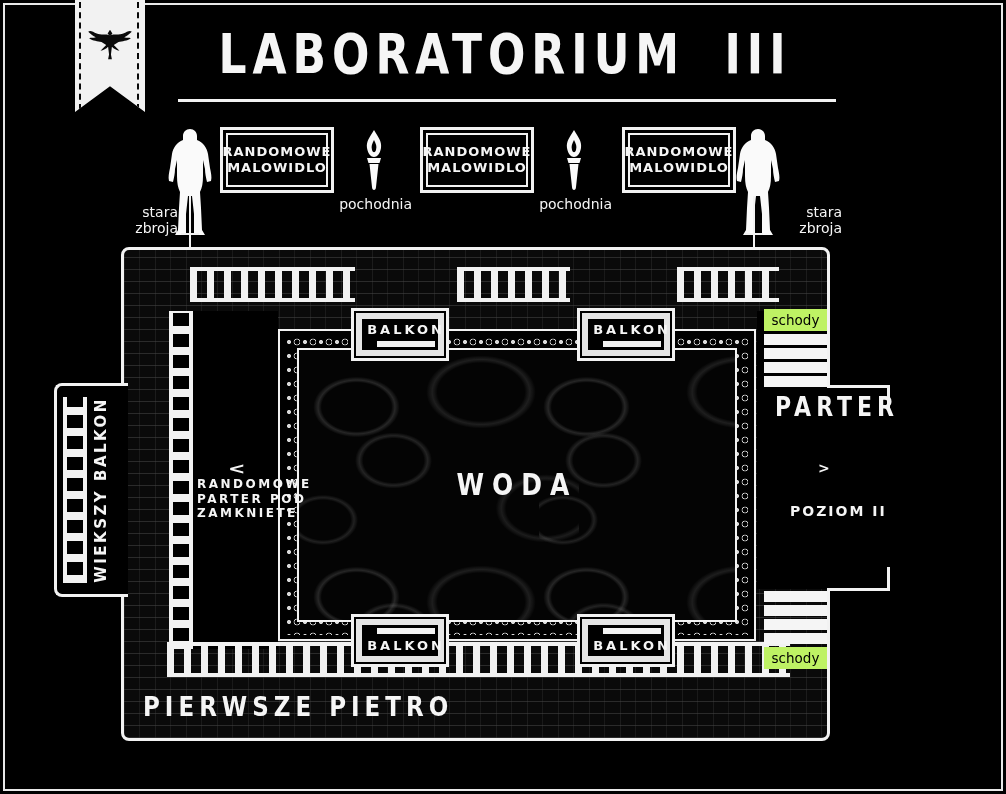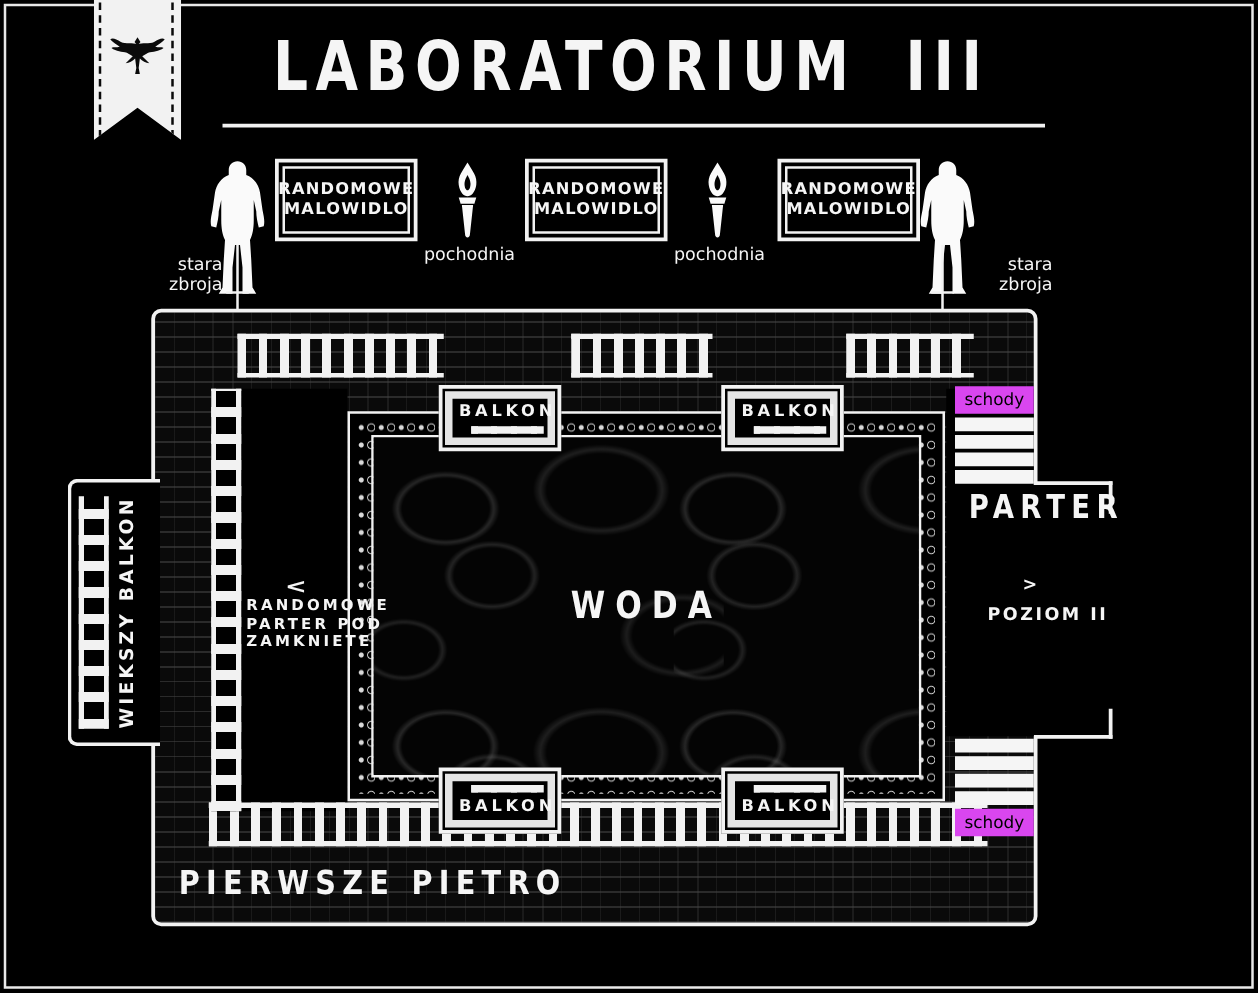--- a/index.html
+++ b/index.html
@@ -87,31 +87,31 @@
     font-size:13px; font-weight:bold; letter-spacing:3px; }
   .balkon-rail { flex:1; margin:1px 3px 3px;
     background:
       linear-gradient(#f2f2f2 0 3px, transparent 3px calc(100% - 3px), #f2f2f2 calc(100% - 3px)),
       repeating-linear-gradient(90deg, #f2f2f2 0 5px, #000 5px 16px); }
   .balkon.flip .balkon-rail { margin:3px 3px 1px; }
 
   
   .stairs { position:absolute; width:63px; height:78px; display:flex; flex-direction:column; gap:3px; }
   .step { flex:1; background:#f5f5f5; }
-  .step-label { flex:0 0 22px; background:#d946ef; color:#000; display:flex; align-items:center;
+  .step-label { flex:0 0 22px; background:#bef264; color:#000; display:flex; align-items:center;
     justify-content:center; font-size:13.5px; }
 
   
   .zam-lines { position:absolute; left:197px; top:477px; width:120px;
     font-size:12px; font-weight:bold; letter-spacing:2.5px; line-height:14.5px; }
   .pietro { position:absolute; left:143px; top:692px; font-size:23px; font-weight:bold;
     letter-spacing:5px; transform:scaleY(1.15); transform-origin:top left; white-space:nowrap; }
   .parter { position:absolute; left:775px; top:394px; width:120px; text-align:center;
     font-size:22px; font-weight:bold; letter-spacing:5px; transform:scaleY(1.2); }
-  .poziom { position:absolute; left:790px; top:484px; font-size:14px; font-weight:bold; letter-spacing:2px; white-space:nowrap; }
+  .poziom { position:absolute; left:790px; top:503px; font-size:14px; font-weight:bold; letter-spacing:2px; white-space:nowrap; }
   .arrow-glyph { position:absolute; font-size:16px; font-weight:bold; }
 
   
   .bump { position:absolute; left:54px; top:383px; width:74px; height:214px; background:#000;
     border:3px solid #f2f2f2; border-right:none; border-radius:8px 0 0 8px; }
   .wiekszy { position:absolute; left:4px; top:478px; width:200px; height:24px; text-align:center;
     font-size:15px; font-weight:bold; letter-spacing:2.5px; transform:rotate(-90deg); }
 
   .wall { position:absolute; background:#f2f2f2; }
 </style>

